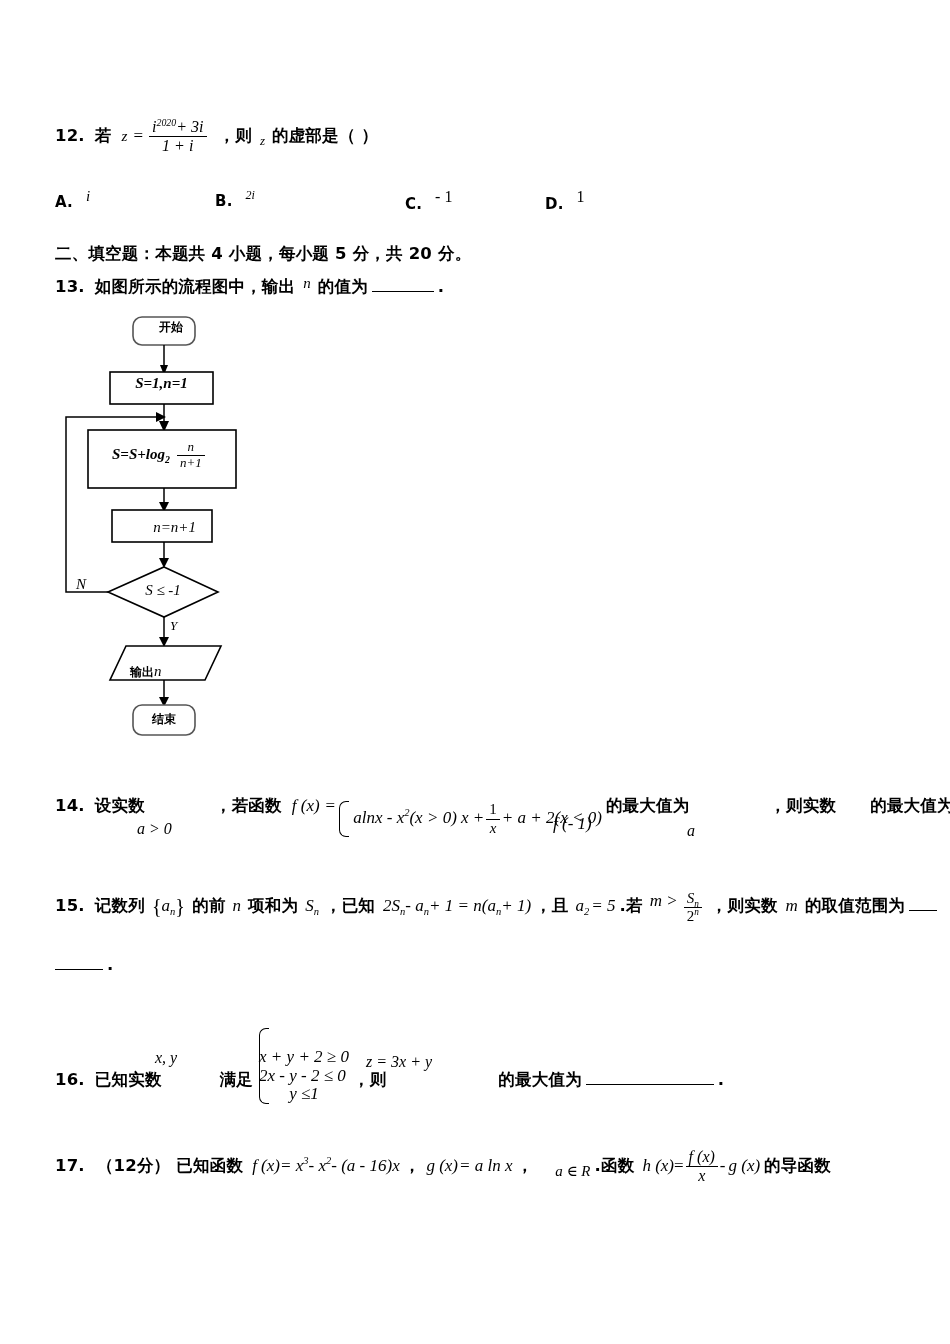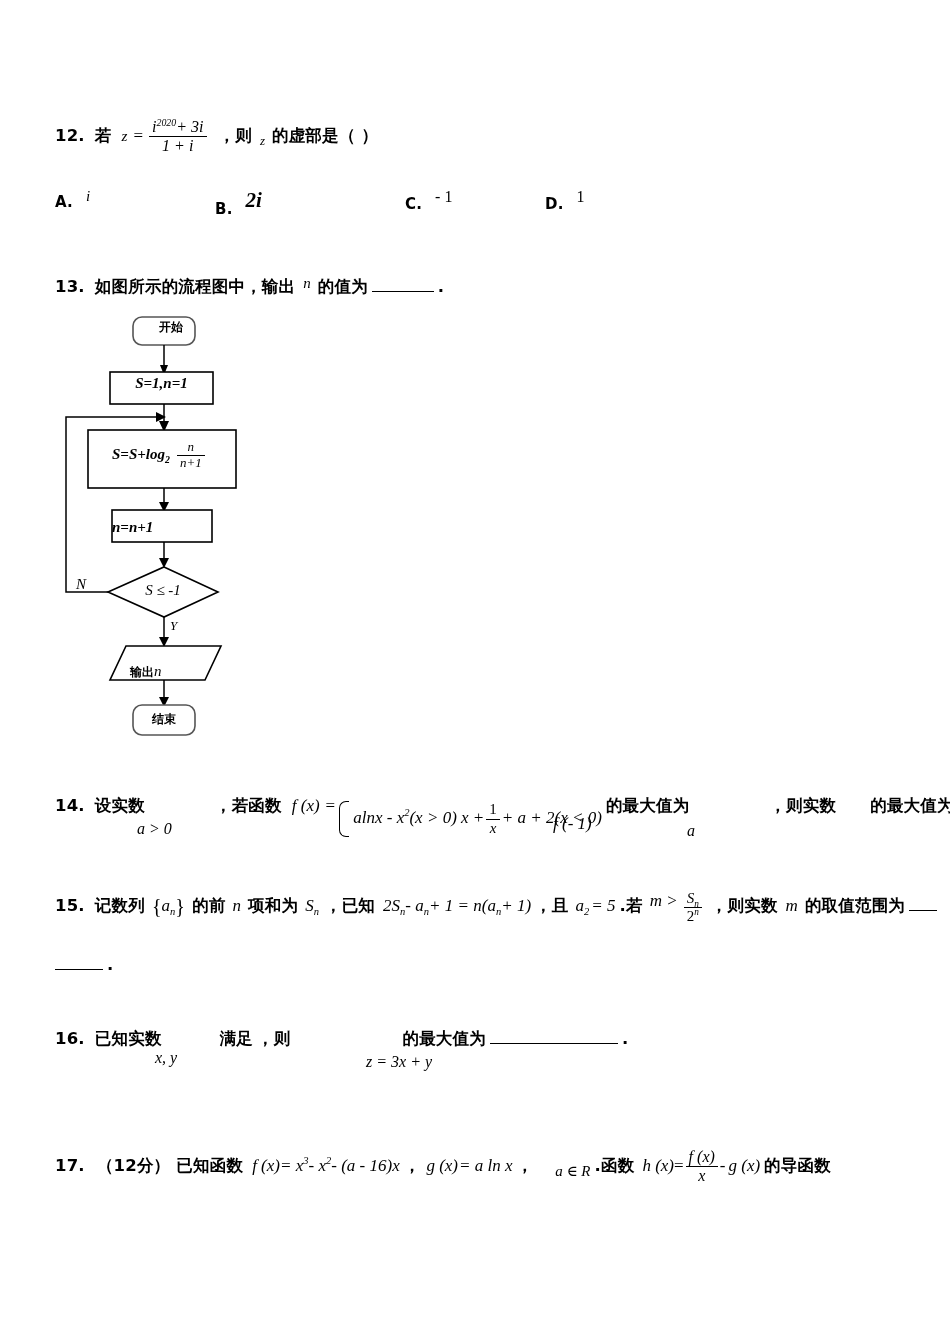--- a/index.html
+++ b/index.html
@@ -138,31 +138,32 @@
     <span class="math mi" style="font-size:13px; margin-left:4px; vertical-align:-4px;">z</span>
     <span class="cn" style="margin-left:3px;">的虚部是（     ）</span>
   </div>
 
   <div class="abs-row" style="left:55px; top:188px;">
     <span class="cn" style="font-size:15px;">A.</span>
     <span class="math mi" style="font-size:15px; margin-left:9px; vertical-align:6px;">i</span>
   </div>
   <div class="abs-row" style="left:215px; top:188px;">
     <span class="cn" style="font-size:15px;">B.</span>
-    <span class="math mi" style="font-size:21px; margin-left:9px; vertical-align:7px;font-weight:bold;">2i</span>
+    <span class="math mi" style="font-size:12px; margin-left:9px; vertical-align:7px;">2i</span>
   </div>
   <div class="abs-row" style="left:405px; top:188px;">
     <span class="cn" style="font-size:15px;">C.</span>
     <span class="math mn" style="font-size:16px; margin-left:9px; vertical-align:7px;">- 1</span>
   </div>
   <div class="abs-row" style="left:545px; top:188px;">
     <span class="cn" style="font-size:15px;">D.</span>
     <span class="math mn" style="font-size:16px; margin-left:9px; vertical-align:7px;">1</span>
   </div>
 
+  <div class="abs-row cn" style="left:55px; top:243px;">二、填空题：本题共 4 小题，每小题 5 分，共 20 分。</div>
 
   <div class="abs-row" style="left:55px; top:275px;">
     <span class="cn">13.</span>
     <span class="cn" style="margin-left:6px;">如图所示的流程图中，输出</span>
     <span class="math mi" style="font-size:15px; margin-left:4px; vertical-align:4px;">n</span>
     <span class="cn" style="margin-left:3px;">的值为</span>
     <span class="fill" style="width:62px; height:14px;"></span>
     <span class="cn">.</span>
   </div>
 
@@ -212,21 +213,21 @@
     </div>
 
     <div class="abs-row" style="left:112px; top:440px; width:0;">
       <span class="fl-label mi" style="font-weight:bold;">S=S+log</span><sub class="idx mn" style="font-weight:bold;">2</sub>
       <span class="frac fl-label" style="font-size:13px; margin-left:3px;">
         <span class="num mi">n</span>
         <span class="den mi">n+1</span>
       </span>
     </div>
 
-    <div class="abs-row fl-label" style="left:112px; top:519px; width:84px; text-align:left; font-weight:bold;">
+    <div class="abs-row fl-label" style="left:112px; top:519px; width:84px; text-align:right; font-weight:normal;">
       <span class="mi">n=n+1</span>
     </div>
 
     <div class="abs-row fl-label" style="left:108px; top:582px; width:110px; text-align:center;">
       <span class="mi">S ≤ -1</span>
     </div>
 
     <div class="abs-row fl-label mi" style="left:76px; top:576px;">N</div>
 
     <div class="abs-row fl-label mi" style="left:170px; top:618px; font-size:13px;">Y</div>
@@ -292,20 +293,28 @@
   <div class="abs-row" style="left:55px; top:955px;">
     <span class="fill" style="width:48px; height:14px;"></span>
     <span class="cn">.</span>
   </div>
 
   <div class="abs-row" style="left:55px; top:1028px;">
     <span class="cn">16.</span>
     <span class="cn" style="margin-left:6px;">已知实数</span>
     <span style="display:inline-block; width:50px;"></span>
     <span class="cn">满足</span>
+    <span class="brace" style="vertical-align:-14px; margin-left:2px;">
+      <span class="bar"></span>
+      <span class="rows">
+        <span class="r math mi" style="display:block;">x + y + 2 ≥ 0</span>
+        <span class="r math mi" style="display:block;">2x -  y -  2 ≤ 0</span>
+        <span class="r math mi" style="display:block; text-align:center;">y ≤1</span>
+      </span>
+    </span>
     <span class="cn">，则</span>
     <span style="display:inline-block; width:104px;"></span>
     <span class="cn">的最大值为</span>
     <span class="fill" style="width:128px; height:14px;"></span>
     <span class="cn">.</span>
   </div>
   <div class="abs-row math mi" style="left:155px; top:1049px; font-size:16px;">x, y</div>
   <div class="abs-row math mi" style="left:366px; top:1053px; font-size:16px;">z = 3x + y</div>
 
 

